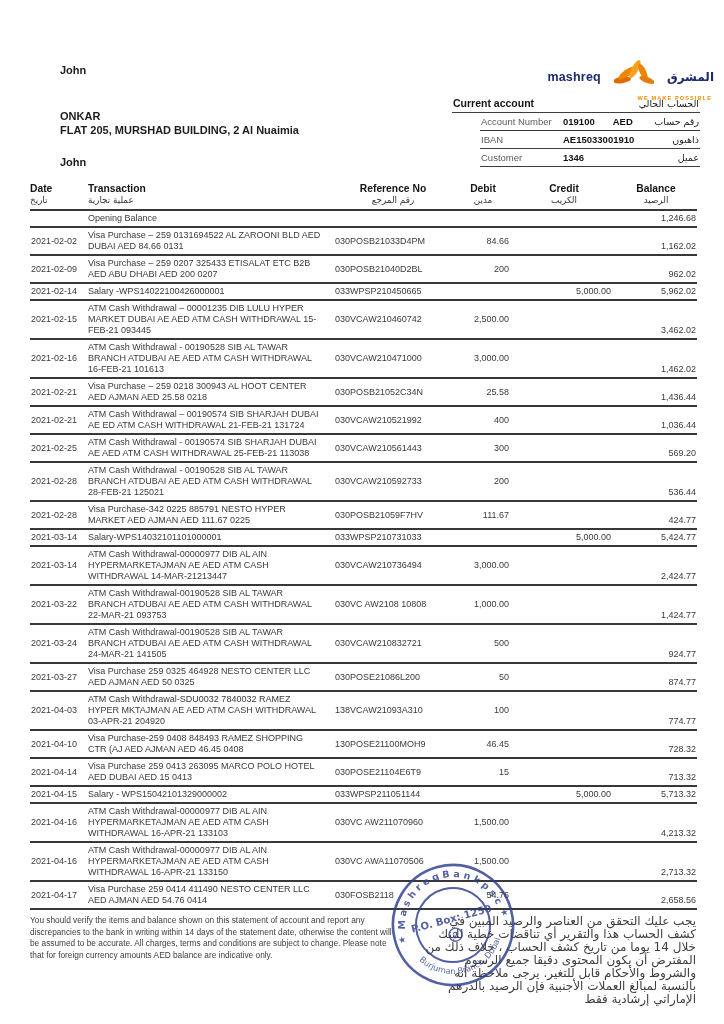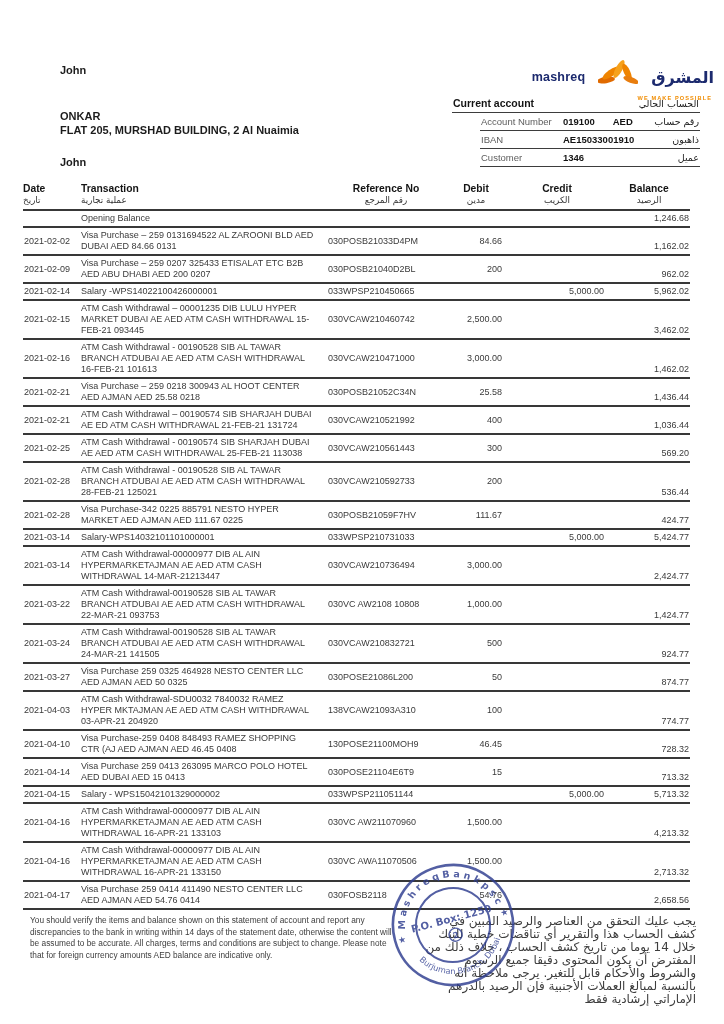--- a/index.html
+++ b/index.html
@@ -9,35 +9,35 @@
   
   .top{position:relative;height:183px;}
   .addr{position:absolute;left:60px;top:64px;font-weight:bold;color:#1c1c1c;font-size:11px;line-height:13px;}
   .addr .nm1{margin-bottom:33px;}
   .addr .l1{margin-bottom:1px;}
   .addr .nm2{margin-top:19px;}
 
   .logo{position:absolute;right:10px;top:60px;width:130px;}
   .logo-row{display:flex;align-items:center;justify-content:flex-end;gap:13px;}
   .logo-en{color:#1c2a6e;font-size:12.5px;font-weight:bold;letter-spacing:.2px;}
-  .logo-ar{color:#1c2a6e;font-size:16px;font-weight:bold;font-family:"DejaVu Sans",sans-serif;}
+  .logo-ar{color:#1c2a6e;font-size:12px;font-weight:bold;font-family:"DejaVu Sans",sans-serif;}
   .tagline{color:#f08c00;font-size:5.6px;font-weight:bold;letter-spacing:1.1px;text-align:right;margin-top:1px;margin-right:2px;}
 
   .acct{position:absolute;left:452px;top:95px;width:248px;font-size:9.5px;}
   .acct .t-row{display:flex;justify-content:space-between;align-items:center;padding:2px 1px 3px;border-bottom:1.5px solid #3d3d3d;}
   .acct .t-en{font-weight:bold;color:#141414;font-size:10.5px;}
   .acct .t-ar{font-family:"DejaVu Sans",sans-serif;color:#222;font-size:9.5px;}
   .acct .a-row{display:flex;align-items:baseline;padding:3px 1px;border-bottom:1.5px solid #3d3d3d;margin-left:28px;}
   .acct .a-label{color:#5c5c5c;width:82px;flex:none;}
   .acct .a-val{font-weight:bold;color:#141414;}
   .acct .a-extra{font-weight:bold;color:#141414;margin-left:18px;}
   .acct .a-ar{margin-left:auto;font-family:"DejaVu Sans",sans-serif;color:#222;}
 
   
-  table.txn{border-collapse:collapse;table-layout:fixed;width:667px;margin-left:23px;font-size:9px;color:#3a3a3a;}
+  table.txn{border-collapse:collapse;table-layout:fixed;width:667px;margin-left:30px;font-size:9px;color:#3a3a3a;}
   table.txn th{border-bottom:2px solid #383838;padding:0 0 3px 0;vertical-align:bottom;}
   .h-en{font-weight:bold;color:#141414;font-size:10.3px;line-height:12px;text-align:left;}
   .h-ar{font-family:"DejaVu Sans",sans-serif;font-weight:normal;color:#333;font-size:8.8px;line-height:11px;text-align:left;}
   th.c .h-en,th.c .h-ar{text-align:center;}
   td{border-bottom:2px solid #383838;padding:2px 0;line-height:11px;vertical-align:middle;}
   td.date{padding-left:1px;}
   td.txt{padding-right:12px;}
   td.ref{padding-left:2px;}
   td.num{text-align:right;padding-right:4px;}
   td.bal{text-align:right;vertical-align:bottom;padding-right:1px;}

